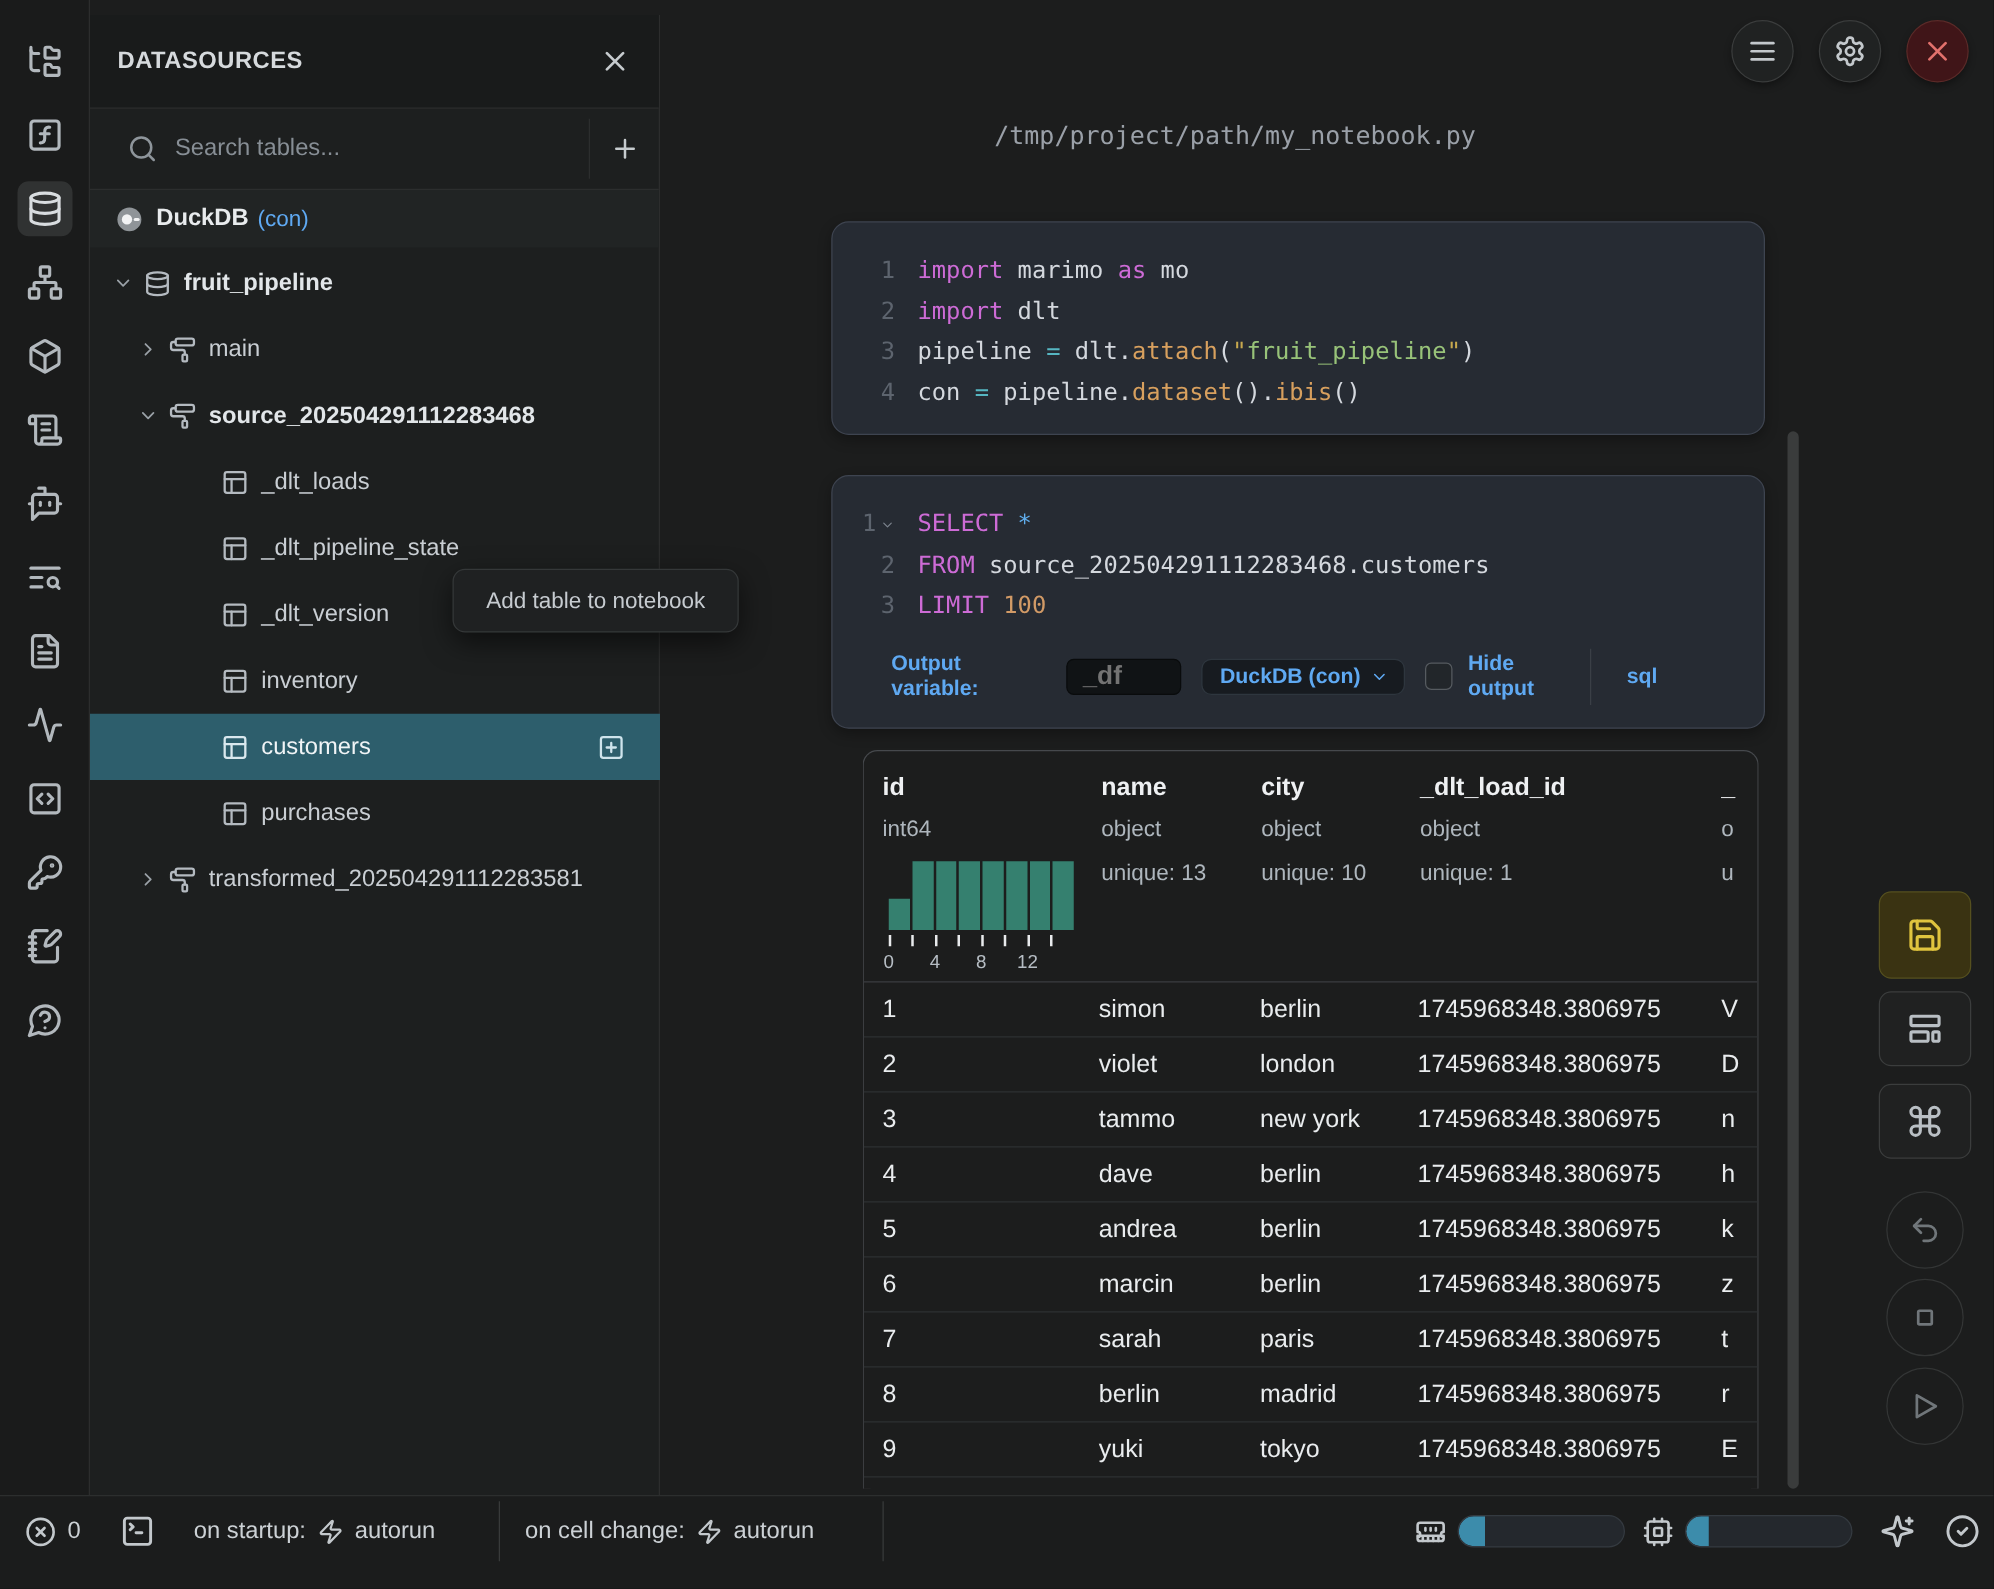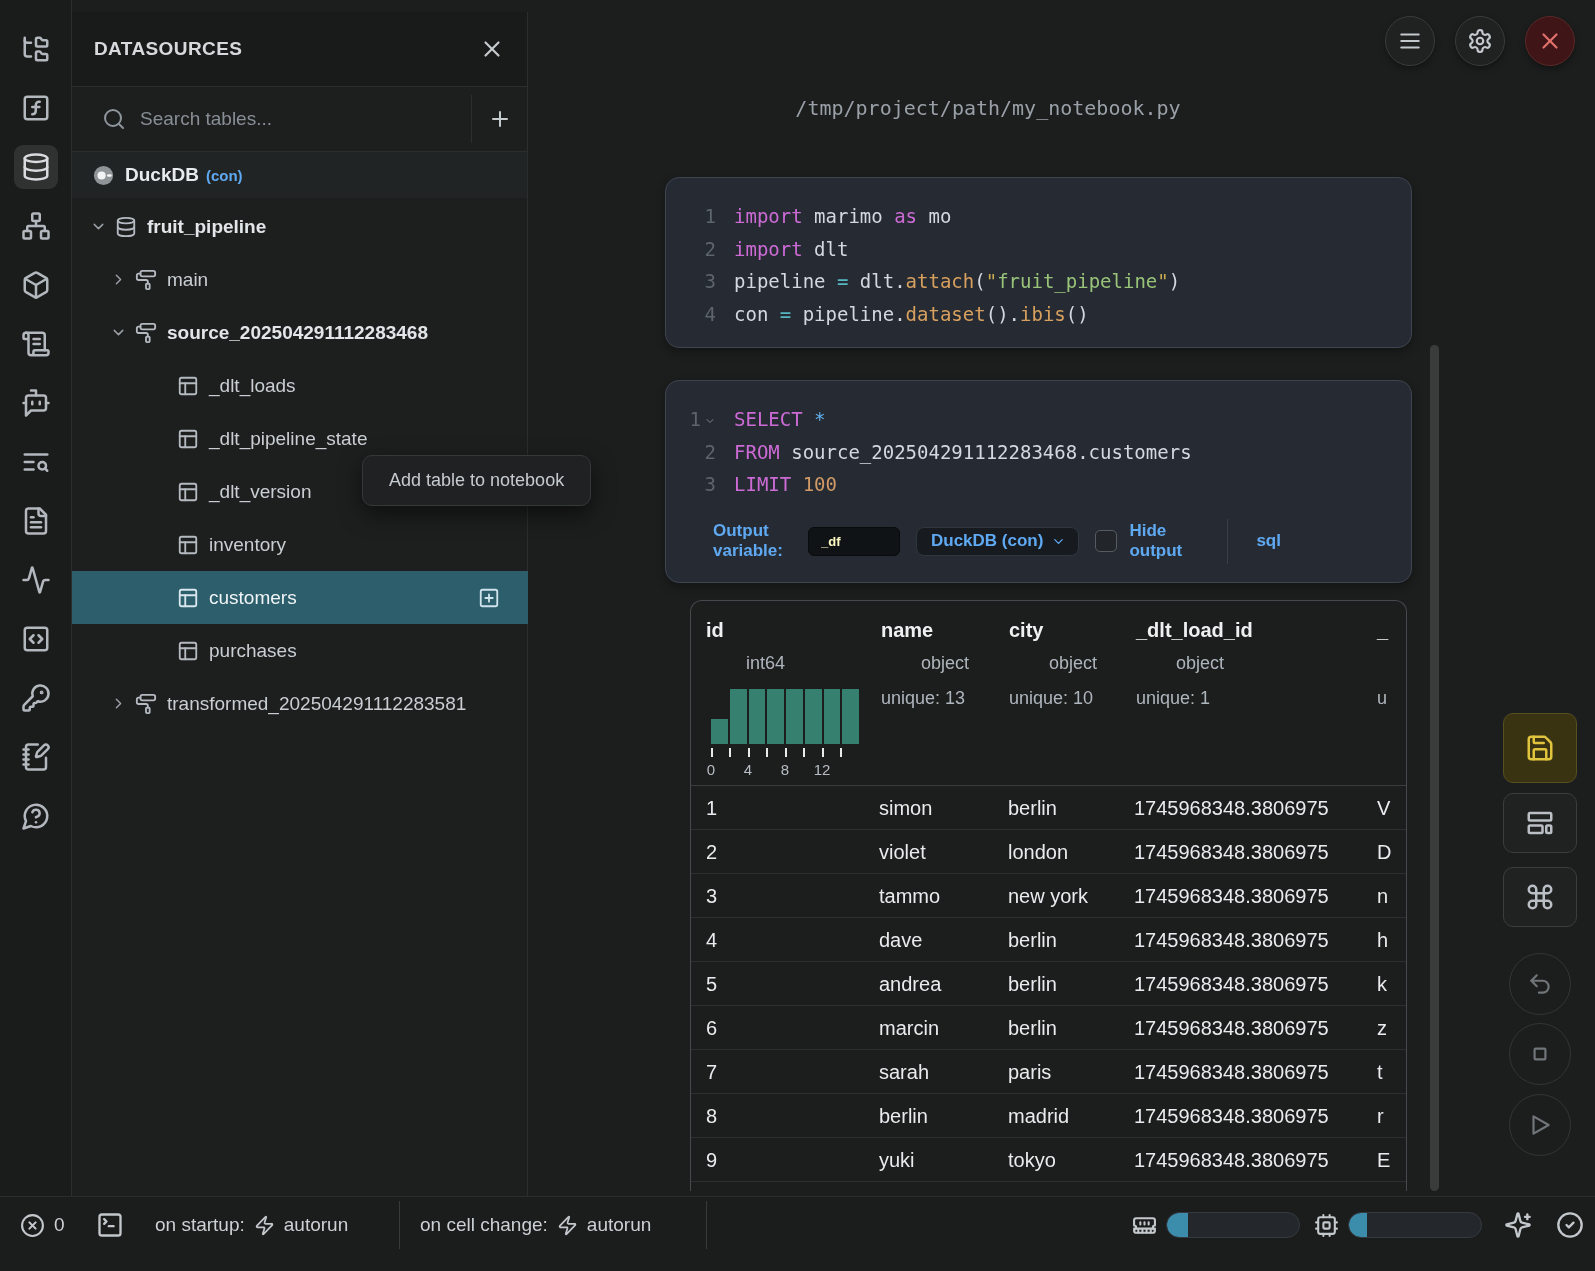--- a/index.html
+++ b/index.html
@@ -36,21 +36,21 @@
                   font-family:"Liberation Sans",sans-serif; font-size:19px;
                   color:#cfd4d8; margin-left:14px; }
   .search-input::placeholder { color:#878e95; }
   .search-divider { width:1px; height:48px; background:#2c2e2e; }
   .add-btn { width:55px; height:100%; display:flex; align-items:center; justify-content:center;
              color:#c6cbce; cursor:pointer; }
   .add-btn .ic { width:24px; height:24px; }
   .conn-row { height:46px; background:#212424; display:flex; align-items:center;
               padding-left:20px; cursor:pointer; }
   .conn-name { font-size:19px; font-weight:bold; color:#e8ebed; margin-left:10px; }
-  .conn-suffix { font-size:15px; font-weight:bold; color:#5fa9f2; margin-left:7px; }
+  .conn-suffix { font-size:18px; font-weight:normal; color:#5fa9f2; margin-left:7px; }
   .tree { position:absolute; left:0; top:188px; width:456px; }
   .tree-row { height:53px; display:flex; align-items:center; position:relative;
               cursor:pointer; font-size:19px; color:#c9ced3; }
   .tree-row.selected { background:#2d5e6c; color:#f0f4f6; }
   .tree-row.bold .tree-label { font-weight:bold; color:#e2e6e9; }
   .tree-label { margin-left:10px; white-space:nowrap; }
   .chev { width:17px; height:17px; color:#9aa1a7; flex:none; }
   .tree-ic { width:22px; height:22px; color:#b4bac0; margin-left:8px; }
   .tree-row.selected .tree-ic { color:#d9e8ee; }
   .row-plus { position:absolute; right:28px; width:22px; height:22px; color:#cfe4ec; }
@@ -84,43 +84,43 @@
                      vertical-align:middle; margin-left:3px; }
   .code-text { margin-left:18px; white-space:pre; }
   .tk-kw{color:#cd6bd6;} .tk-pl{color:#d4d8de;} .tk-op{color:#56b6c2;}
   .tk-op2{color:#61afef;} .tk-fn{color:#d8a05e;} .tk-str{color:#98c379;}
   .tk-q{color:#c8a94e;} .tk-num{color:#d19a66;}
 
   
   .out-bar { position:absolute; left:15px; bottom:12px; width:716px; height:58px;
              display:flex; align-items:center; }
   .out-label { width:95px; font-size:17px; font-weight:bold; color:#5fa9f2; line-height:20px;margin-left:32px; }
-  .var-input { width:92px; height:29px; background:#101315;
-               border:1px solid #090b0c; border-radius:6px; color:#fef9c3;
-               font-family:"Liberation Sans",sans-serif; font-size:13px; font-weight:bold;
+  .var-input { width:92px; height:29px; margin-left:45px; background:#101315;
+               border:1px solid #090b0c; border-radius:6px; color:#737373;
+               font-family:"Liberation Sans",sans-serif; font-size:21px; font-weight:bold;
                padding:0 12px; outline:none; }
   .engine-select { height:29px; margin-left:16px; padding:0 12px 0 14px; background:#171b20;
                    border:1px solid #2e363e; border-radius:8px; display:flex; align-items:center;
                    gap:8px; color:#5fa9f2; font-size:17px; font-weight:bold; cursor:pointer; }
   .engine-select .chev { width:15px; height:15px; color:#5fa9f2; }
   .hide-check { width:22px; height:22px; margin-left:16px; border:1.5px solid #565b60;
                 border-radius:5px; background:#22262a; cursor:pointer; flex:none; }
   .hide-label { width:70px; margin-left:12px; font-size:17px; font-weight:bold;
                 color:#5fa9f2; line-height:20px; }
   .out-divider { width:1px; height:45px; background:#3a3f46; margin-left:28px; }
   .lang-label { margin-left:28px; font-size:17px; font-weight:bold; color:#5fa9f2; cursor:pointer; }
 
   
   .table-wrap { position:absolute; left:690px; top:600px; width:717px; height:591px;
                 overflow:hidden; border:1px solid #46494d; border-bottom:none;
                 border-radius:12px 12px 0 0; }
   .thead { position:relative; height:185px; border-bottom:1px solid #3a3d40; }
   .hcol { position:absolute; top:0; }
   .hname { font-size:20px; font-weight:bold; color:#eef0f2; position:absolute; top:18px; white-space:nowrap; }
-  .hdtype { font-size:18px; color:#aeb6bd; position:absolute; top:52px;margin-left:40px; }
+  .hdtype { font-size:18px; color:#aeb6bd; position:absolute; top:52px; }
   .huniq { font-size:18px; color:#aeb6bd; position:absolute; top:87px; white-space:nowrap; }
   .hist { position:absolute; top:88px; width:148px; height:88px; }
   .hist-bars { position:absolute; left:0; top:0; width:148px; height:55px;
                display:flex; align-items:flex-end; gap:2px; }
   .hist-bar { flex:1; background:#35806f; }
   .hist-tick { position:absolute; top:59px; width:2px; height:9px; background:#e8eaec; }
   .hist-lbl { position:absolute; top:72px; font-size:15px; color:#b6bdc4; transform:translateX(-50%); }
   .trow { position:relative; height:44px; border-bottom:1px solid #2d3032;
           font-size:20px; color:#e9ecee; }
   .tcell { position:absolute; top:50%; transform:translateY(-50%); white-space:nowrap; }

